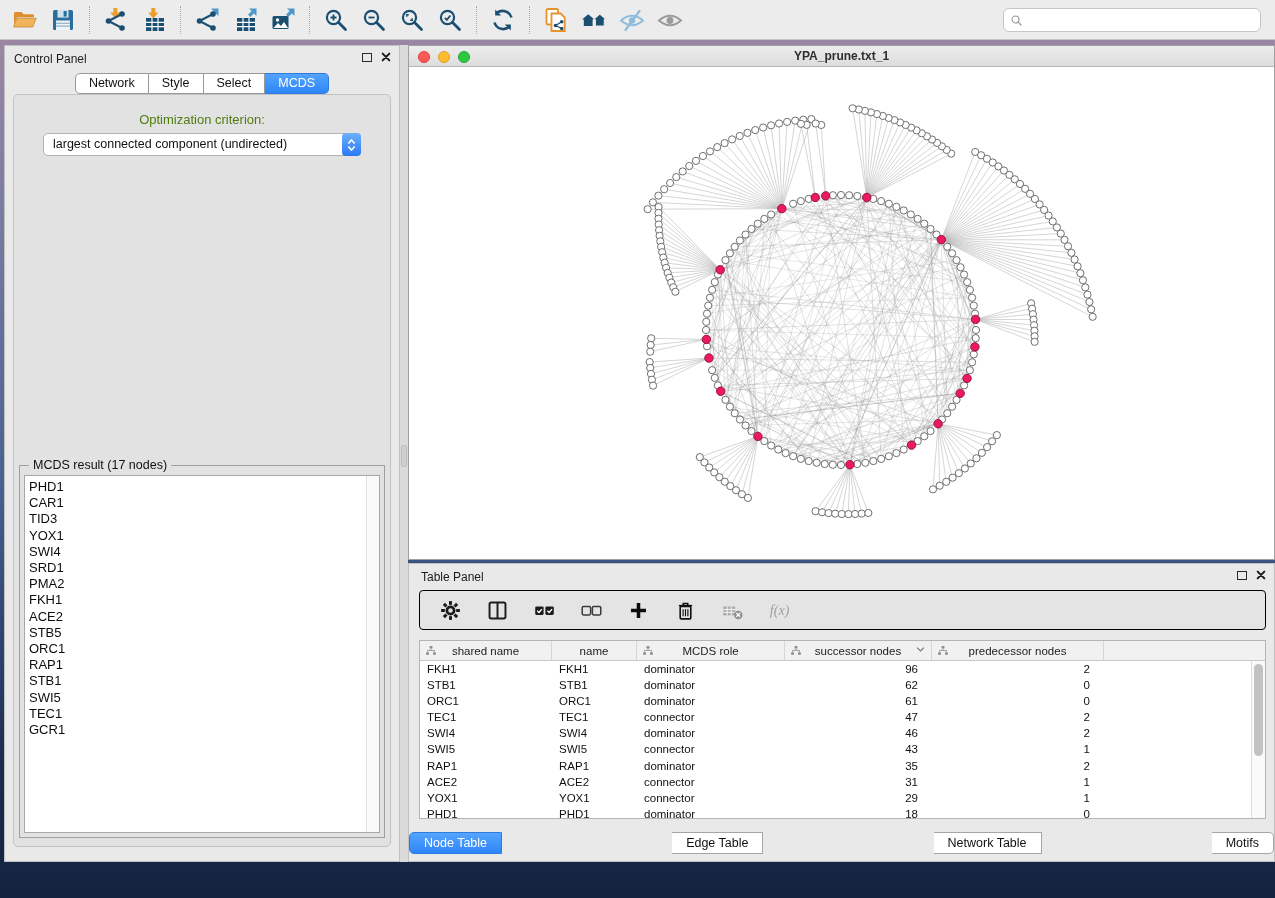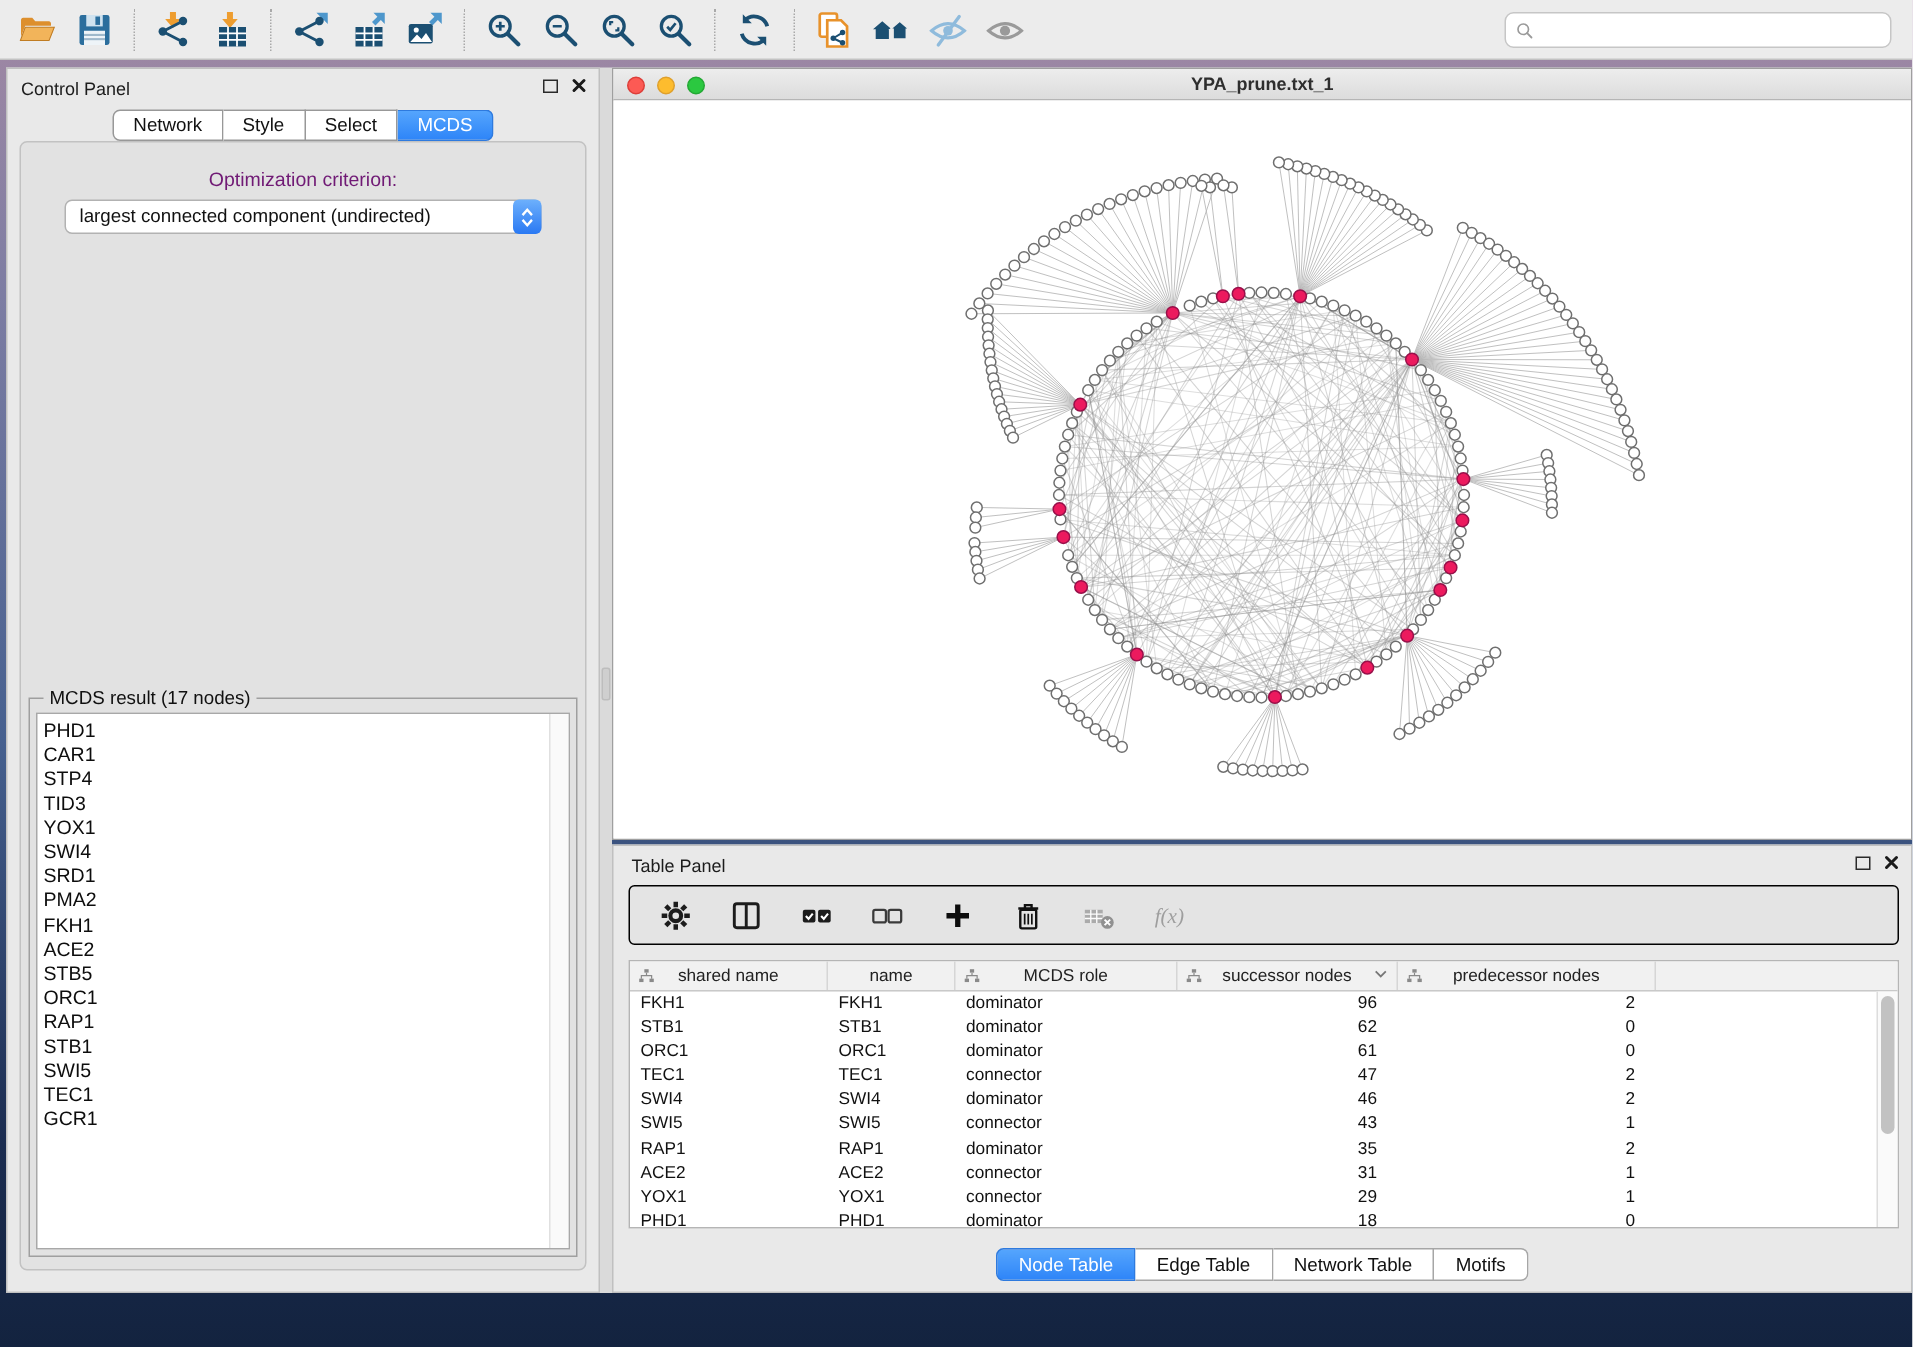--- a/index.html
+++ b/index.html
@@ -30,21 +30,21 @@
 
   .cp-tabs { position:absolute; left:0; right:0; top:27px; display:flex; justify-content:center; }
   .cp-tab { height:21px; padding:0 13px; font-size:12.5px; line-height:19px; background:#fff;
     border:1px solid #989898; border-left:none; color:#111; }
   .cp-tab:first-child { border-left:1px solid #989898; border-radius:5px 0 0 5px; }
   .cp-tab:last-child { border-radius:0 5px 5px 0; }
   .cp-tab.active { background:linear-gradient(#55a5fd,#2e85f8); border-color:#2e7ade; color:#fff; }
 
   .cp-box { position:absolute; left:8px; right:8px; top:48px; bottom:14px; background:#e2e2e2;
     border:1px solid #c2c2c2; border-radius:5px; }
-  .opt-label { position:absolute; left:0; right:0; top:17px; text-align:center; font-size:13px; color:#701a75; }
+  .opt-label { position:absolute; left:0; right:0; top:17px; text-align:center; font-size:13px; color:#4d7c0f; }
   .selectbox { position:absolute; left:29px; right:29px; top:38px; height:23px; background:#fff;
     border:1px solid #b2b2b2; border-radius:5px; font-size:12.5px; color:#111; line-height:21px; padding-left:9px; }
   .selectbox .stepper { position:absolute; right:-1px; top:-1px; width:19px; height:23px; border-radius:4px;
     background:linear-gradient(#6db0fc,#2a79f3); display:flex; align-items:center; justify-content:center; }
   .btn-row { position:absolute; left:0; right:0; top:71px; display:flex; justify-content:center; gap:13px; }
   .mac-btn { height:23px; padding:0 15px; font-size:13px; color:#111; background:linear-gradient(#ffffff,#f0f0f0);
     border:1px solid #b6b6b6; border-radius:4.5px; }
   .mac-btn.focus { box-shadow:0 0 0 3px rgba(92,156,250,.62); border-color:#7ba7e8; }
 
   .result-group { position:absolute; left:5px; right:5px; top:370px; bottom:8px; border:1px solid #9f9f9f; }
@@ -88,21 +88,21 @@
   .th .tree { position:absolute; left:5px; top:4px; width:12px; height:12px; }
   .th .menu-chip { position:absolute; right:6px; top:5px; }
   .tbl-body { position:absolute; left:0; right:14px; top:20px; bottom:0; overflow:hidden; }
   .tr { display:flex; height:16.1px; }
   .td { font-size:11.5px; color:#111; line-height:16px; white-space:nowrap; overflow:hidden; }
   .td.txt { padding-left:7px; }
   .td.num { text-align:right; padding-right:14px; }
   .tbl-scroll { position:absolute; right:0; top:20px; bottom:0; width:14px; background:#fafafa; border-left:1px solid #ddd; }
   .tbl-thumb { position:absolute; left:2px; right:2px; top:3px; height:92px; background:#c2c2c2; border-radius:5px; }
 
-  .tp-tabs { position:absolute; left:0; right:0; bottom:7px; display:flex; justify-content:center;margin-top:28px; }
+  .tp-tabs { position:absolute; left:0; right:0; bottom:7px; display:flex; justify-content:space-between;margin-top:28px; }
   .tp-tab { height:22px; padding:0 14px; font-size:12.5px; line-height:20px; background:#fff; color:#111;
     border:1px solid #a6a6a6; border-left:none; }
   .tp-tab:first-child { border-left:1px solid #a6a6a6; border-radius:5px 0 0 5px; }
   .tp-tab:last-child { border-radius:0 5px 5px 0; }
   .tp-tab.active { background:linear-gradient(#55a5fd,#2e85f8); border-color:#2e7ade; color:#fff; }
 
   
   .status-bar { position:absolute; left:4px; right:0; bottom:8px; height:28px; background:#ececec; border-top:1px solid #bdbdbd; }
   .list-btn { position:absolute; left:10px; top:4px; width:28px; height:20px; background:#f6f6f6; border:1px solid #b9b9b9;
     border-radius:3px; display:flex; align-items:center; justify-content:center; }
@@ -281,21 +281,20 @@
               <path d="M3 12l4 4.5L11 12" fill="none" stroke="#fff" stroke-width="2"></path>
             </svg>
         </span>
       </div>
       <div class="result-group">
         <span class="result-legend">MCDS result (17 nodes)</span>
         <div class="result-list">
           <div class="result-items" id="mcds-list">
               <div>PHD1</div>
               <div>CAR1</div>
-              <div>STP4</div>
               <div>TID3</div>
               <div>YOX1</div>
               <div>SWI4</div>
               <div>SRD1</div>
               <div>PMA2</div>
               <div>FKH1</div>
               <div>ACE2</div>
               <div>STB5</div>
               <div>ORC1</div>
               <div>RAP1</div>

